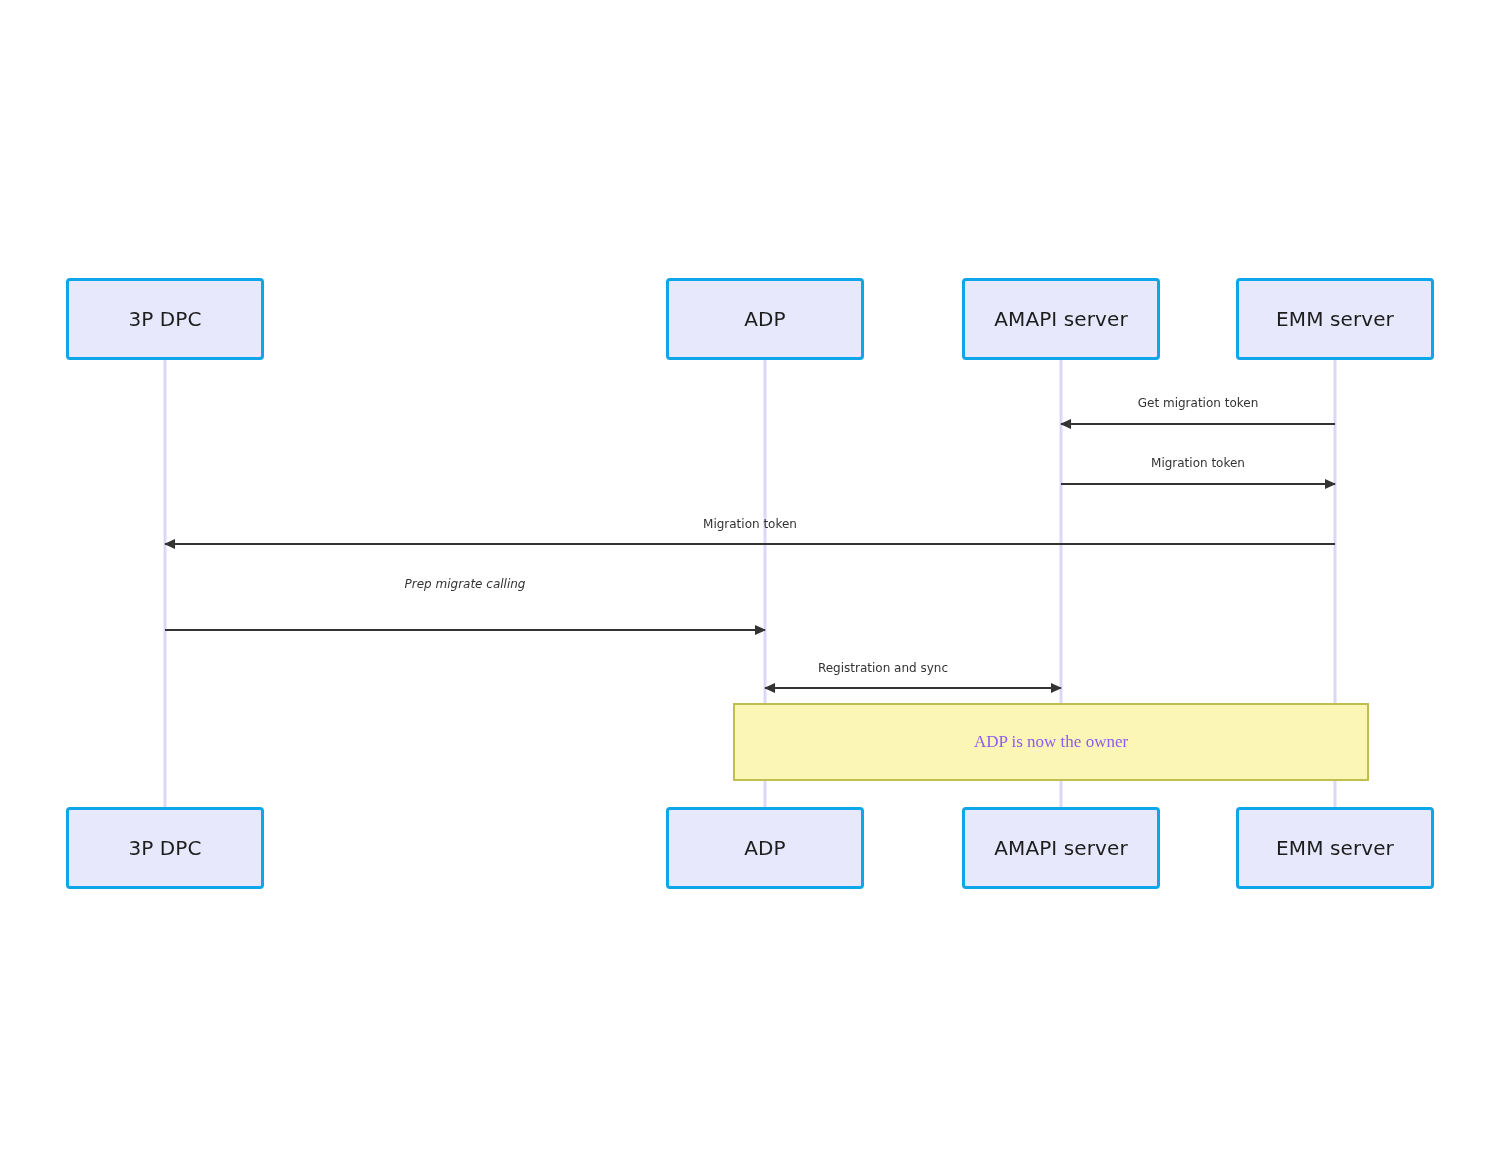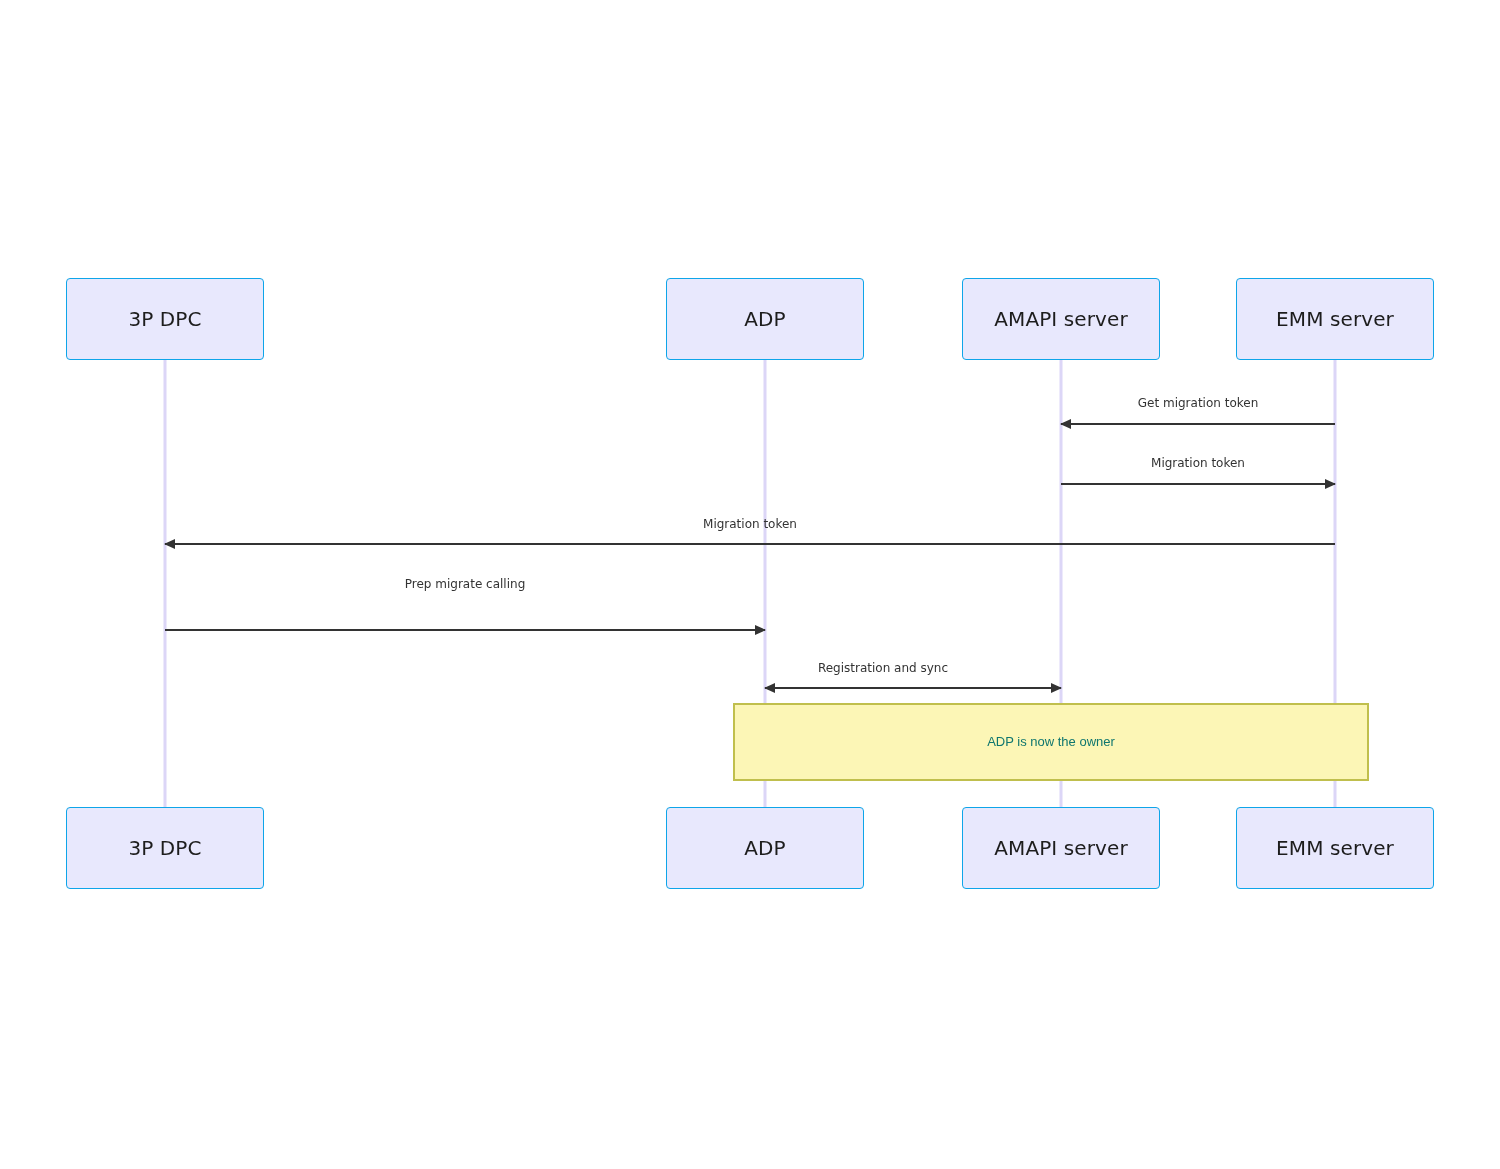--- a/index.html
+++ b/index.html
@@ -22,21 +22,21 @@
   .svg-layer {
     position: absolute;
     inset: 0;
     width: 1500px;
     height: 1169px;
   }
   .participant-box {
     position: absolute;
     box-sizing: border-box;
     background: #e8e8fd;
-    border: 1px solid #0ea5e9;
+    border: 3px solid #0ea5e9;
     border-radius: 4px;
     display: flex;
     align-items: center;
     justify-content: center;
   }
   .participant-label {
     font-size: 20px;
     color: #1d1d1d;
     font-family: "DejaVu Sans", sans-serif;
     letter-spacing: 0.1px;
@@ -56,23 +56,23 @@
     position: absolute;
     box-sizing: border-box;
     background: #fcf6b6;
     border: 2px solid #c0bf4d;
     display: flex;
     flex-direction: column;
     align-items: center;
     justify-content: center;
   }
   .note-line {
-    font-size: 13px;
-    color: #0f766e;
-    font-family: Liberation Sans, sans-serif;
+    font-size: 17px;
+    color: #8b5cf6;
+    font-family: Liberation Serif, serif;
     line-height: 28px;
     white-space: nowrap;
   }
 </style>
 </head>
 <body>
 
 <div id="diagram">
 
   <svg class="svg-layer" viewBox="0 0 1500 1169" xmlns="http://www.w3.org/2000/svg">
@@ -129,21 +129,21 @@
   <div id="labels-layer">
       <div class="msg-label" style="left: 1198px; top: 390px;">
         <div>Get migration token</div>
       </div>
       <div class="msg-label" style="left: 1198px; top: 450px;">
         <div>Migration token</div>
       </div>
       <div class="msg-label" style="left: 750px; top: 511px;">
         <div>Migration token</div>
       </div>
-      <div class="msg-label" style="left: 465px; top: 571px;">
+      <div class="msg-label" style="left: 465px; top: 571px; font-style: italic;">
         <div>Prep migrate calling</div>
       </div>
       <div class="msg-label" style="left: 883px; top: 655px;">
         <div>Registration and sync</div>
       </div>
     </div>
 
   <div id="notes-layer">
       <div class="note-box" style="left: 733px; top: 703px; width: 636px; height: 78px;">
         <div class="note-line">ADP is now the owner</div>

